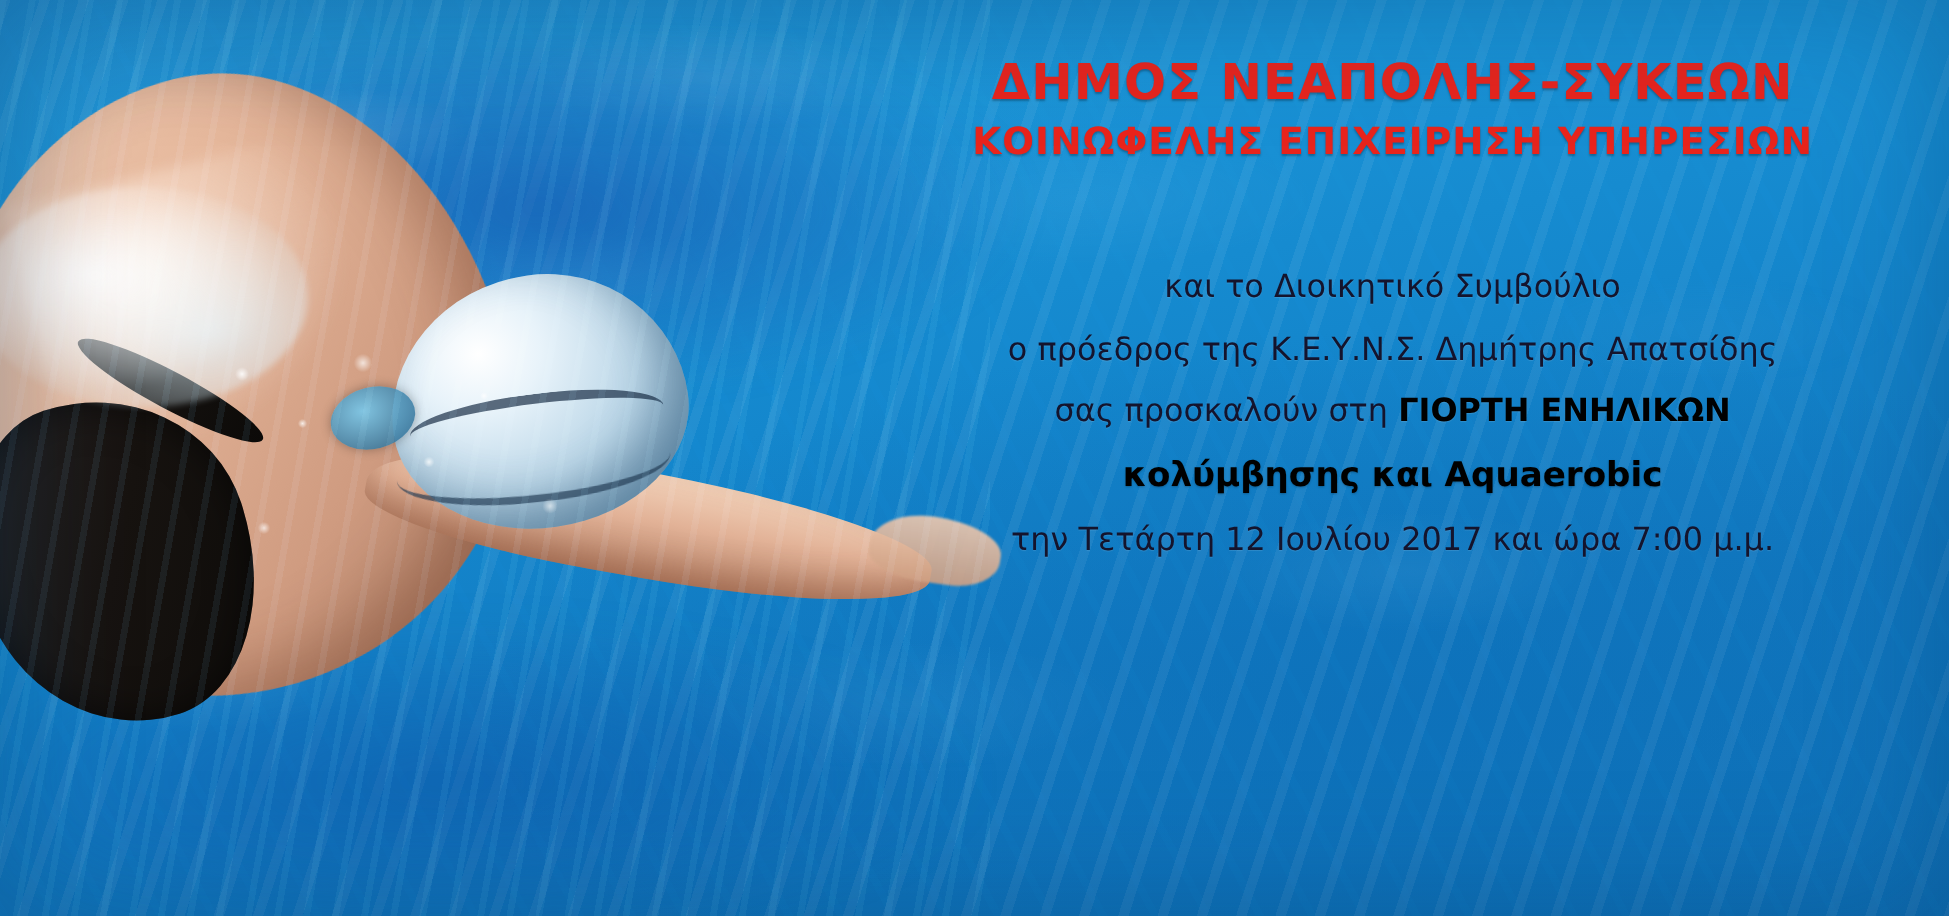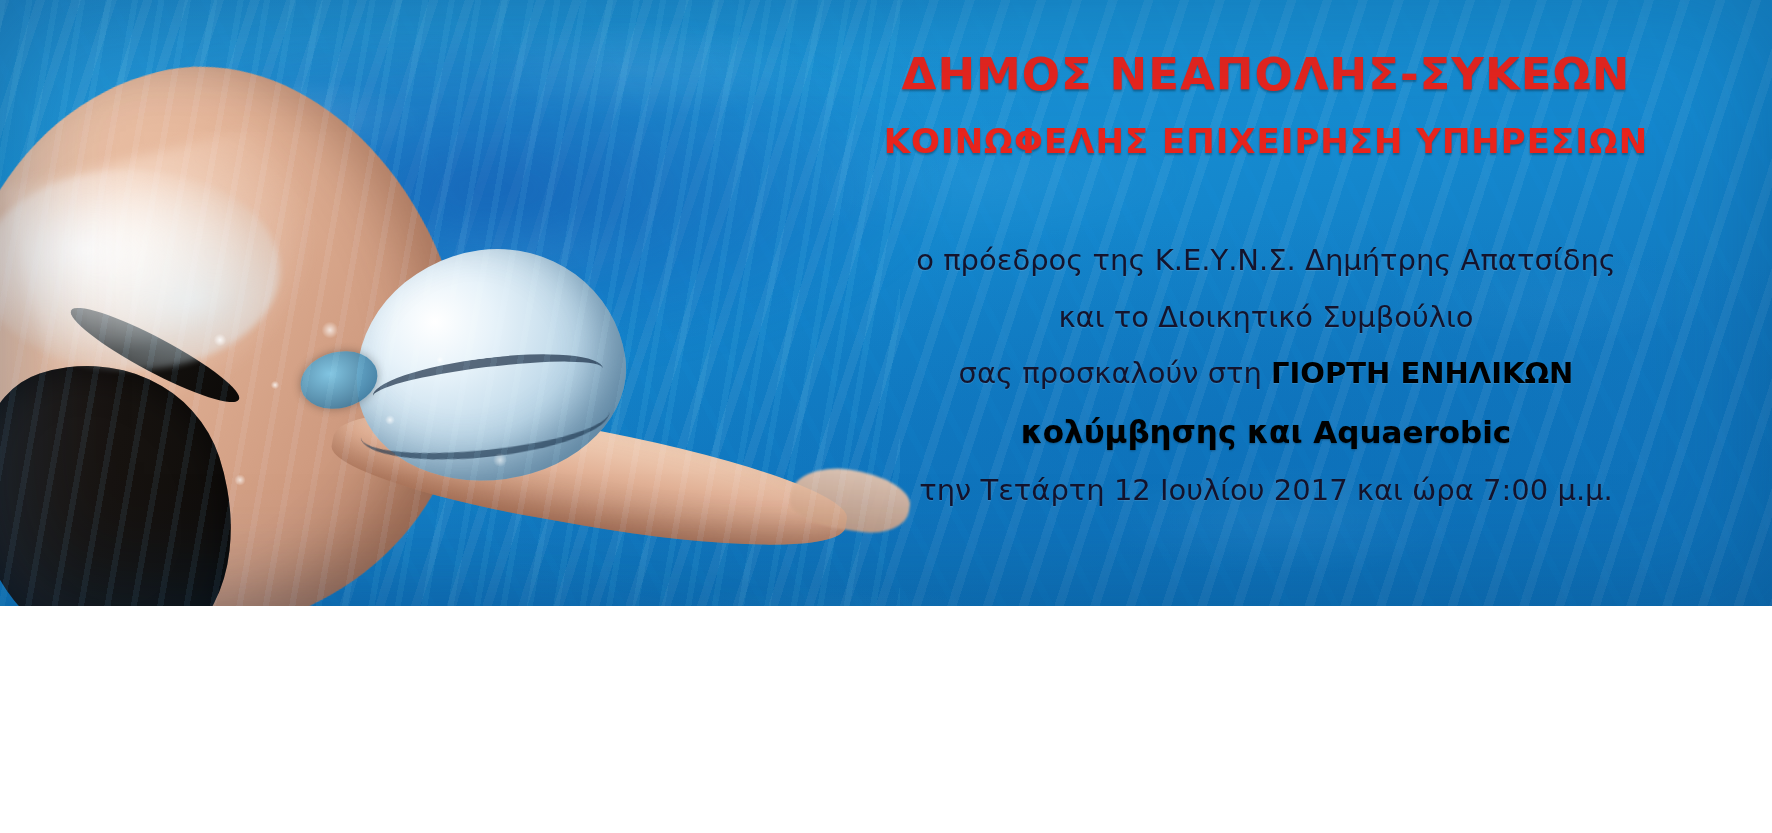--- a/index.html
+++ b/index.html
@@ -3,21 +3,21 @@
 <meta charset="utf-8">
 <style>
   html, body {
     margin: 0;
     padding: 0;
     background: #ffffff;
   }
   #poster {
     position: relative;
     width: 1772px;
-    height: 606px;
+    height: 833px;
     overflow: hidden;
     font-family: "DejaVu Sans", sans-serif;
     background: #1a8fd4;
   }
 
   
   .bg-base {
     position: absolute;
     inset: 0;
     background:
@@ -223,21 +223,21 @@
     left: 0; right: 0;
     top: 46px;
     color: #e8241c;
     font-family: "DejaVu Sans", sans-serif;
     font-weight: bold;
     letter-spacing: 1px;
     line-height: 1.28;
     text-shadow: 0 2px 2px rgba(0,0,0,.28);
   }
   .heading .line1 { font-size: 45px; display: block; }
-  .heading .line2 { font-size: 34px; display: block; margin-top: 16px; }
+  .heading .line2 { font-size: 34px; display: block; margin-top: 4px; }
 
   .body-text {
     position: absolute;
     left: 0; right: 0;
     top: 232px;
     color: #14142d;
     font-size: 29px;
     line-height: 1.95;
     font-family: "DejaVu Sans", sans-serif;
     text-shadow: 0 1px 1px rgba(255,255,255,.12);
@@ -279,22 +279,22 @@
   </div>
 
   <div class="text-col">
 
     <div class="heading">
       <span class="line1">ΔΗΜΟΣ ΝΕΑΠΟΛΗΣ-ΣΥΚΕΩΝ</span>
       <span class="line2">ΚΟΙΝΩΦΕΛΗΣ ΕΠΙΧΕΙΡΗΣΗ ΥΠΗΡΕΣΙΩΝ</span>
     </div>
 
     <div class="body-text">
+      <p>και το Διοικητικό Συμβούλιο</p>
       <p>ο πρόεδρος της Κ.Ε.Υ.Ν.Σ. Δημήτρης Απατσίδης</p>
-      <p>και το Διοικητικό Συμβούλιο</p>
       <p>
         <span>σας προσκαλούν στη </span><span class="strong-dark">ΓΙΟΡΤΗ ΕΝΗΛΙΚΩΝ</span>
       </p>
       <p class="red-line">κολύμβησης και Aquaerobic</p>
       <p>την Τετάρτη 12 Ιουλίου 2017 και ώρα 7:00 μ.μ.</p>
     </div>
 
   </div>
 
   <div class="edge-vignette"></div>

